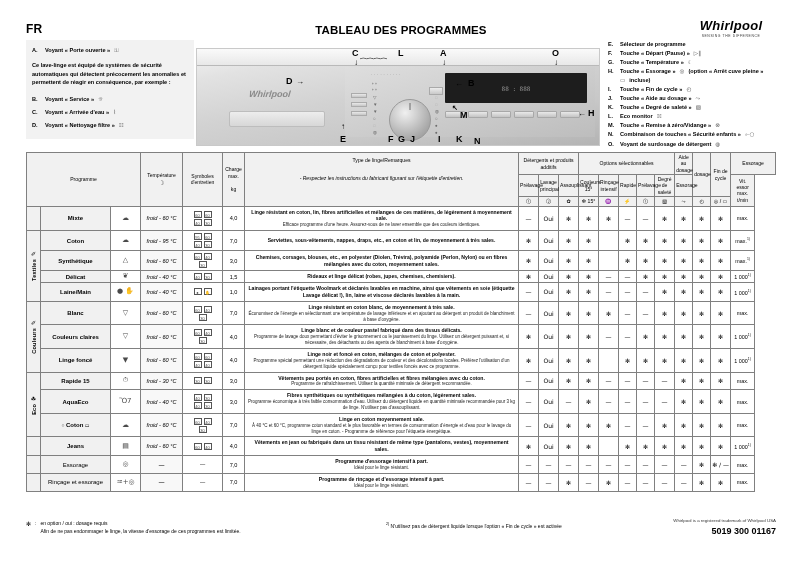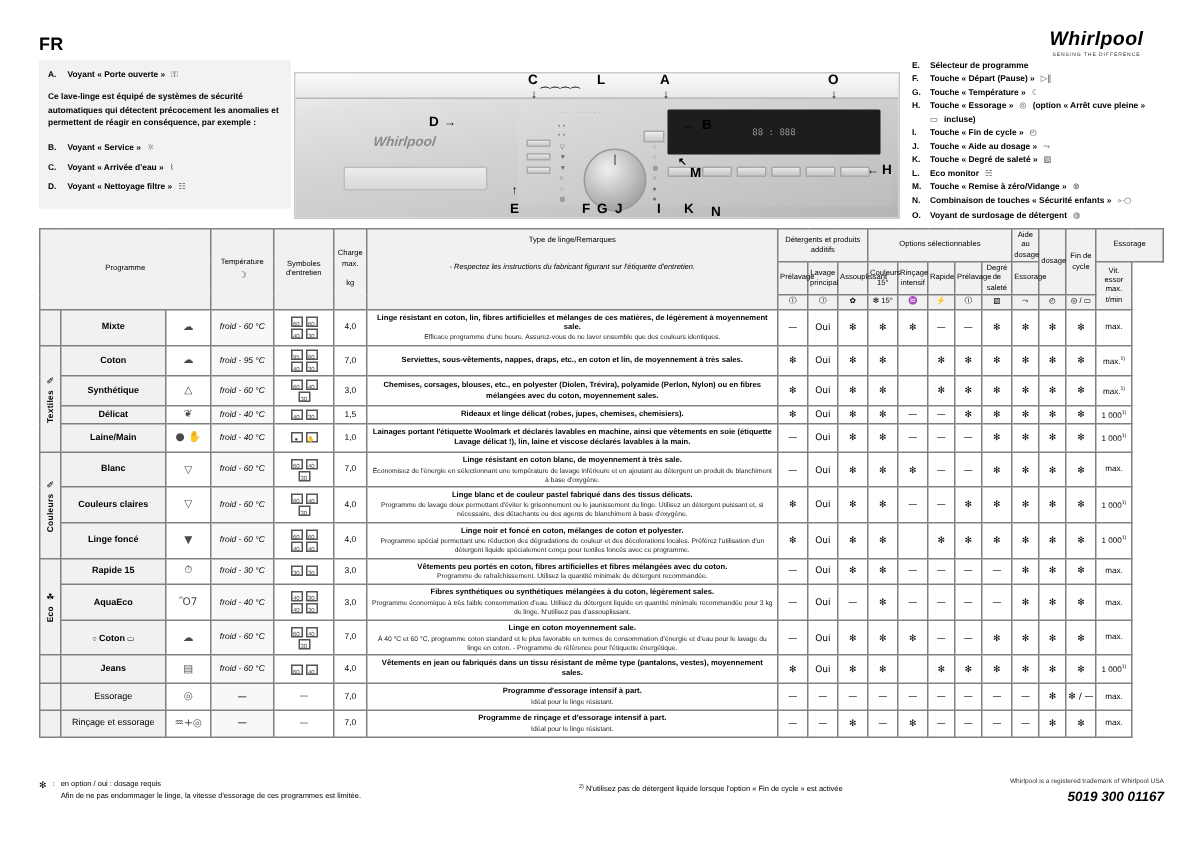--- a/index.html
+++ b/index.html
@@ -181,30 +181,31 @@
 
   
   .footer { position:absolute; left:26px; top:520px; width:750px; font-size:5px; }
   .fn1 { display:flex; gap:4px; align-items:flex-start; }
   .fn1 .star { font-family:"DejaVu Sans", sans-serif; font-size:6px; }
   .fn1 .tl { line-height:1.5; }
   .fn2 { position:absolute; left:360px; top:2px; font-size:5px; }
   .fn2 sup { font-size:3.6px; }
   .trademark { position:absolute; right:0; top:-2px; text-align:right; }
   .tm-line { font-size:4.4px; color:#333; }
-  .tm-code { font-size:9px; font-weight:bold; margin-top:3px;font-style:italic; }
+  .tm-code { font-size:9px; font-weight:bold; margin-top:3px; }
 </style>
 </head>
 <body>
 
 <div class="page">
 
   <div class="top">
 
     <div class="fr-code">FR</div>
+    <div class="doc-title">TABLEAU DES PROGRAMMES</div>
 
     <div class="brand">
       <div class="logo">Whirlpool</div>
       <div class="tag">SENSING THE DIFFERENCE</div>
     </div>
 
     <div class="legend-left">
       <div class="ln">
         <span class="key">A.</span>
         <span class="txt">Voyant « Porte ouverte »</span>

